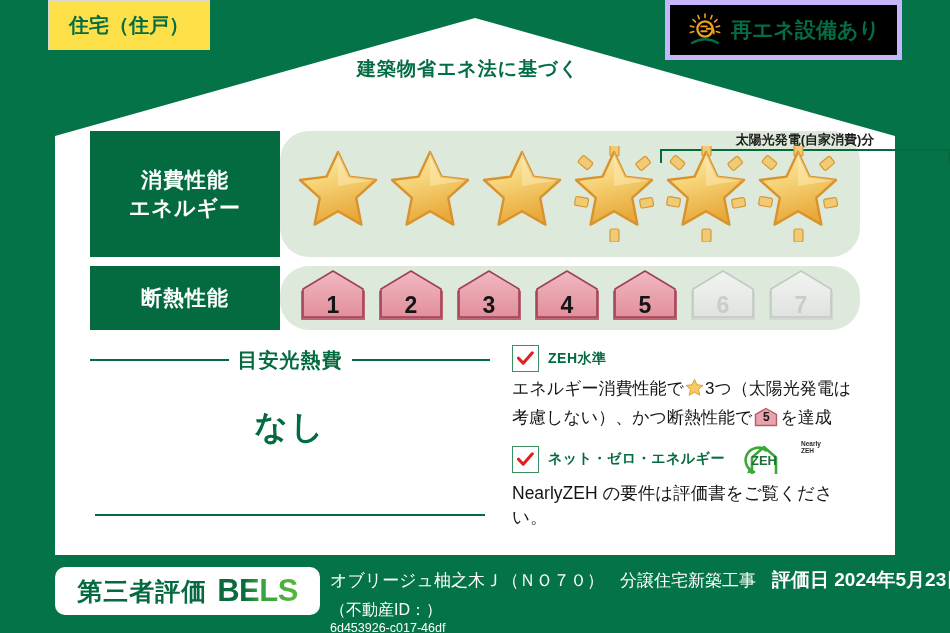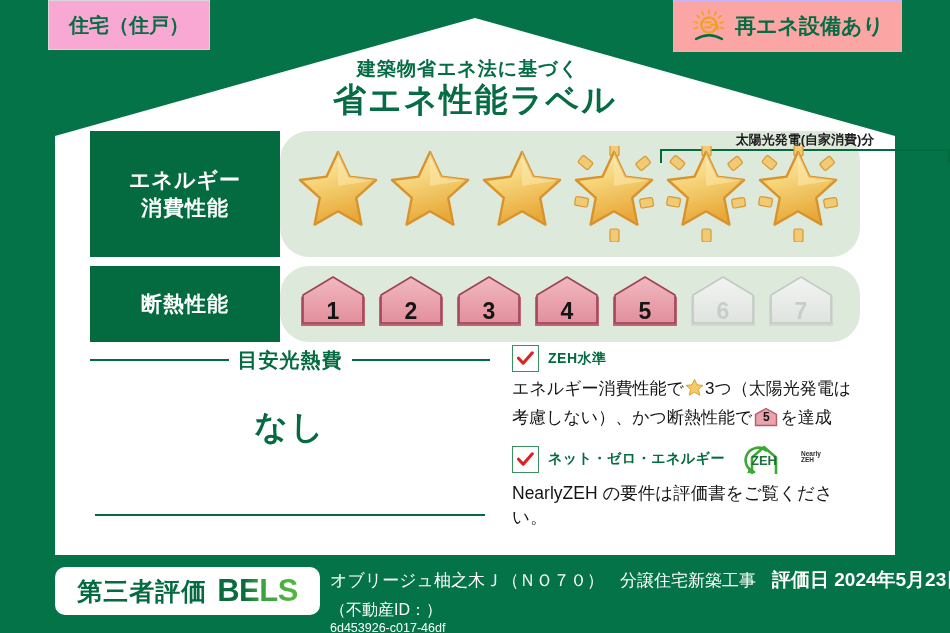--- a/index.html
+++ b/index.html
@@ -15,28 +15,28 @@
   }
   
   .house-body{
     position:absolute;left:55px;top:18px;width:840px;height:537px;
     background:#ffffff;
     clip-path:polygon(0 100%,0 118px,50% 0,100% 118px,100% 100%);
   }
   
   .badge-left{
     position:absolute;left:48px;top:0px;width:160px;height:48px;
-    background:#f9a8d4;border:1px solid #d8d8d8;
+    background:#fde047;border:1px solid #d8d8d8;
     display:flex;align-items:center;justify-content:center;
     color:#056c43;font-weight:bold;font-size:20px;letter-spacing:0px;
   }
   
   .badge-right{
     position:absolute;right:48px;top:0px;width:227px;height:50px;
-    background:#fca5a5;border:1px solid #c4b5fd;
+    background:#000000;border:5px solid #c4b5fd;
     display:flex;align-items:center;justify-content:center;gap:8px;
   }
   .badge-right .txt{color:#056c43;font-weight:bold;font-size:21px;}
   .sun-icon{width:36px;height:34px;display:block;}
   
   .subtitle{
     position:absolute;left:0;right:14px;top:56px;text-align:center;
     color:#056c43;font-weight:bold;font-size:19px;letter-spacing:1px;
   }
   .title{
@@ -47,21 +47,21 @@
   .row{position:absolute;display:flex;}
   .row-label{
     background:#046a3f;color:#ffffff;font-weight:bold;
     display:flex;flex-direction:column;align-items:center;justify-content:center;
     line-height:1.32;font-size:21px;letter-spacing:1px;
   }
   .row-body{background:#dde9da;position:relative;flex:1;border-radius:29px;}
 
   #row-energy{left:90px;top:131px;width:770px;height:126px;}
   #row-energy .row-label{width:190px;}
-  #row-insul{left:90px;top:266px;width:770px;height:76px;}
+  #row-insul{left:90px;top:266px;width:770px;height:64px;}
   #row-insul .row-label{width:190px;}
 
   
   .stars{position:absolute;left:0;top:0;right:0;bottom:0;
     display:flex;align-items:center;padding-left:12px;box-sizing:border-box;}
   .star-cell{width:92px;height:96px;position:relative;flex:none;}
   .star-cell svg{position:absolute;left:0;top:0;}
   
   .solar-bracket{
     position:absolute;left:380px;top:18px;width:290px;height:14px;
@@ -113,21 +113,21 @@
     margin:2px 0 10px 0;
   }
   .inline-star{display:inline-block;vertical-align:-3px;margin:0 1px;}
   .inline-house{display:inline-block;vertical-align:-4px;margin:0 2px;position:relative;width:24px;height:20px;}
   .inline-house svg{position:absolute;left:0;top:0;}
   .inline-house span{
     position:absolute;left:0;top:0;width:24px;height:20px;
     display:flex;align-items:flex-end;justify-content:center;
     font-size:12px;font-weight:bold;color:#151515;padding-bottom:1px;box-sizing:border-box;
   }
-  .zeh-logo{display:inline-flex;align-items:center;gap:15px;margin-left:6px;}
+  .zeh-logo{display:inline-flex;align-items:flex-start;gap:15px;margin-left:6px;}
   .zeh-logo .nearly{
     font-size:6.5px;line-height:1.05;font-weight:bold;color:#2b2b2b;
     padding-bottom:4px;text-align:left;
   }
   .zeh-note{color:#151515;font-size:17.5px;letter-spacing:0px;margin-top:2px;}
 
   
   .footer{position:absolute;left:0;bottom:0;width:950px;height:78px;background:#047348;}
   .bels-box{
     position:absolute;left:55px;top:12px;width:265px;height:48px;background:#ffffff;
@@ -172,26 +172,25 @@
         <circle cx="18" cy="16" r="7.6" fill="none" stroke="#f0a11e" stroke-width="2.3"></circle>
         <path d="M14.3 13.4 h5.4 M14.3 18.2 h5.4" stroke="#f0a11e" stroke-width="1.9" stroke-linecap="round"></path>
         <path d="M19.8 15.8 h4.6 q2.2 0 2.2 2.4 v2.2" fill="none" stroke="#f0a11e" stroke-width="1.9" stroke-linecap="round"></path>
         <path d="M5 30 Q18 22.5 31 30" fill="none" stroke="#046a3f" stroke-width="2.4" stroke-linecap="round"></path>
       </svg>
     </span>
     <span class="txt">再エネ設備あり</span>
   </div>
 
   <div class="subtitle">建築物省エネ法に基づく</div>
-  <div class="title">省エネ性能ラベル</div>
 
   <div class="row" id="row-energy">
     <div class="row-label">
+      <span>消費性能</span>
       <span>エネルギー</span>
-      <span>消費性能</span>
     </div>
     <div class="row-body">
       <div class="solar-caption">太陽光発電(自家消費)分</div>
       <div class="solar-bracket"></div>
       <div class="stars" id="stars-container">
           <div class="star-cell">
             <svg width="92" height="96" viewBox="0 0 92 96">
         <defs>
           <linearGradient id="sg0" x1="0" y1="0" x2="0.3" y2="1">
             <stop offset="0%" stop-color="#fdf0c0"></stop>

